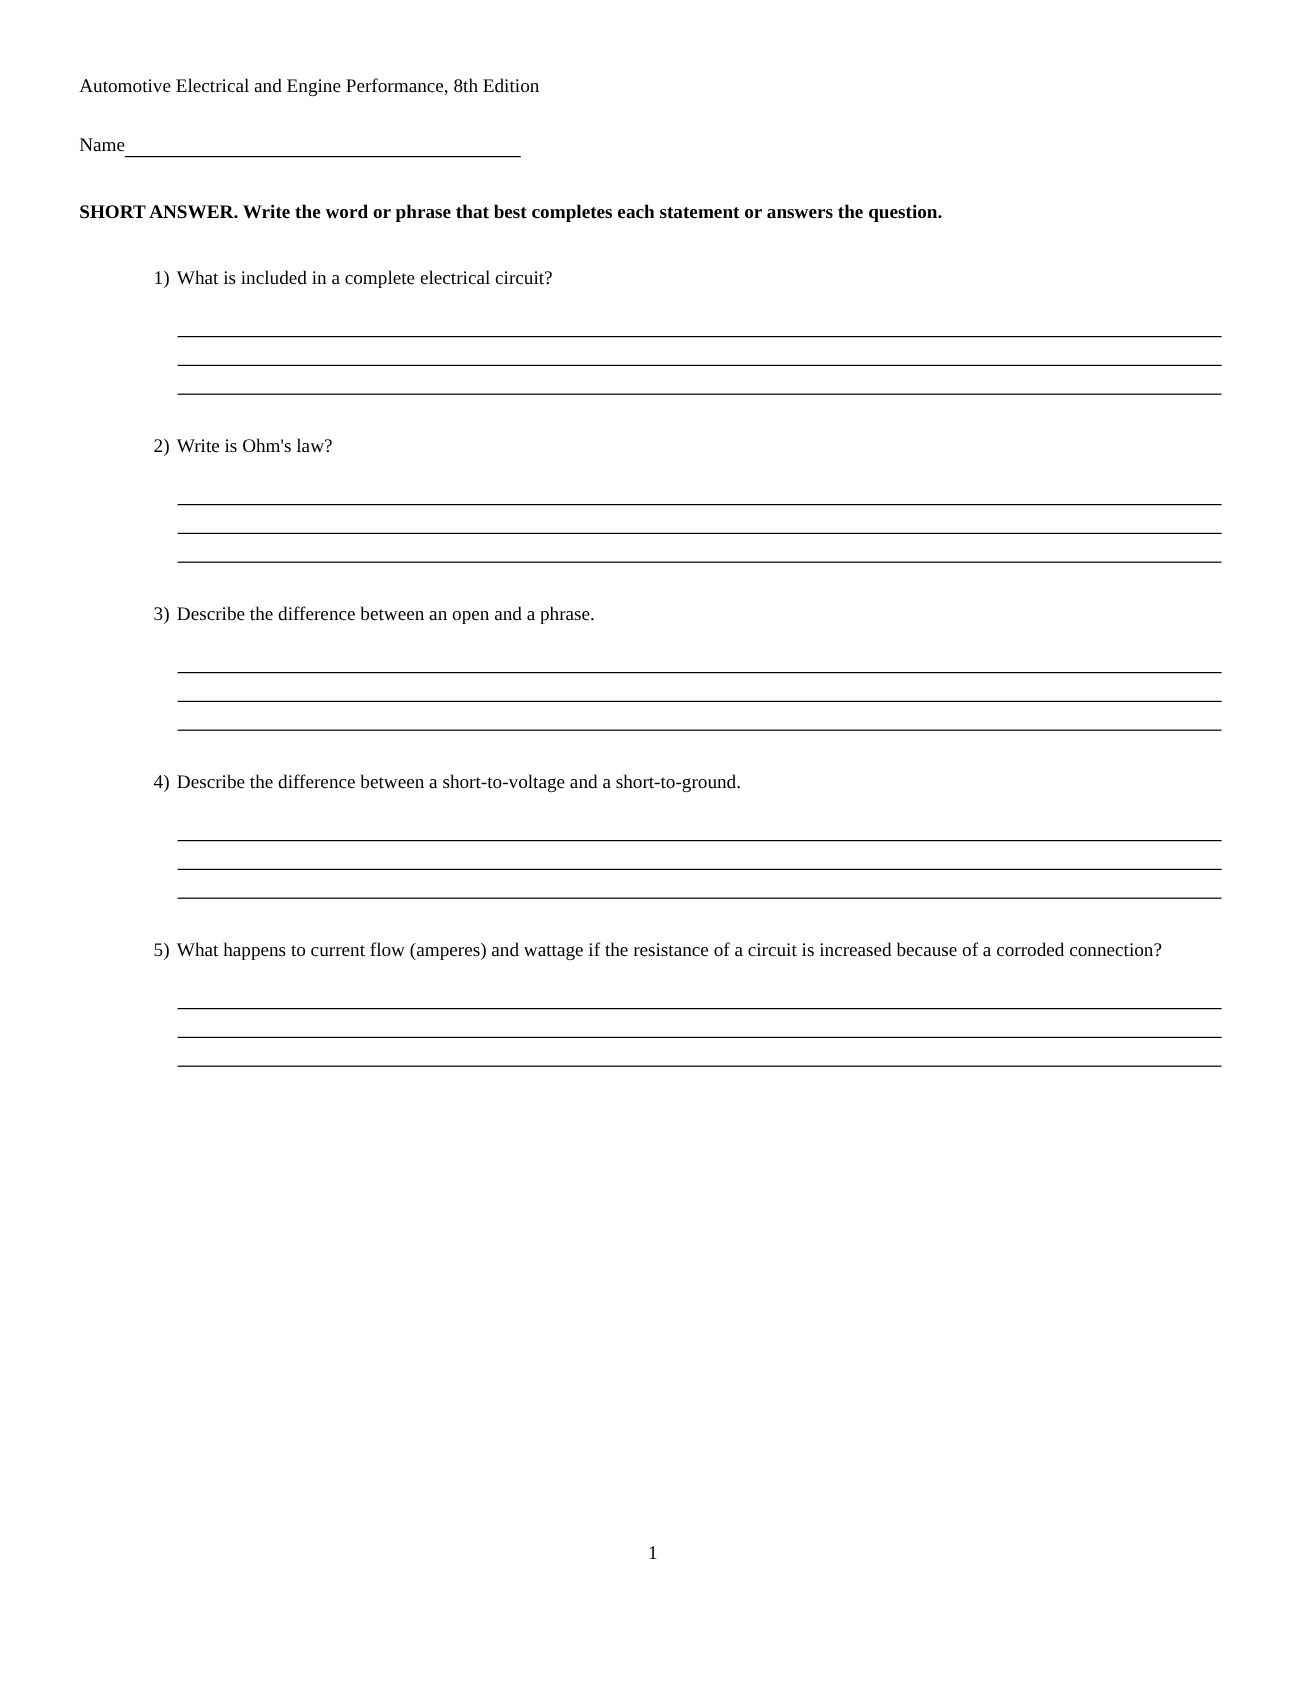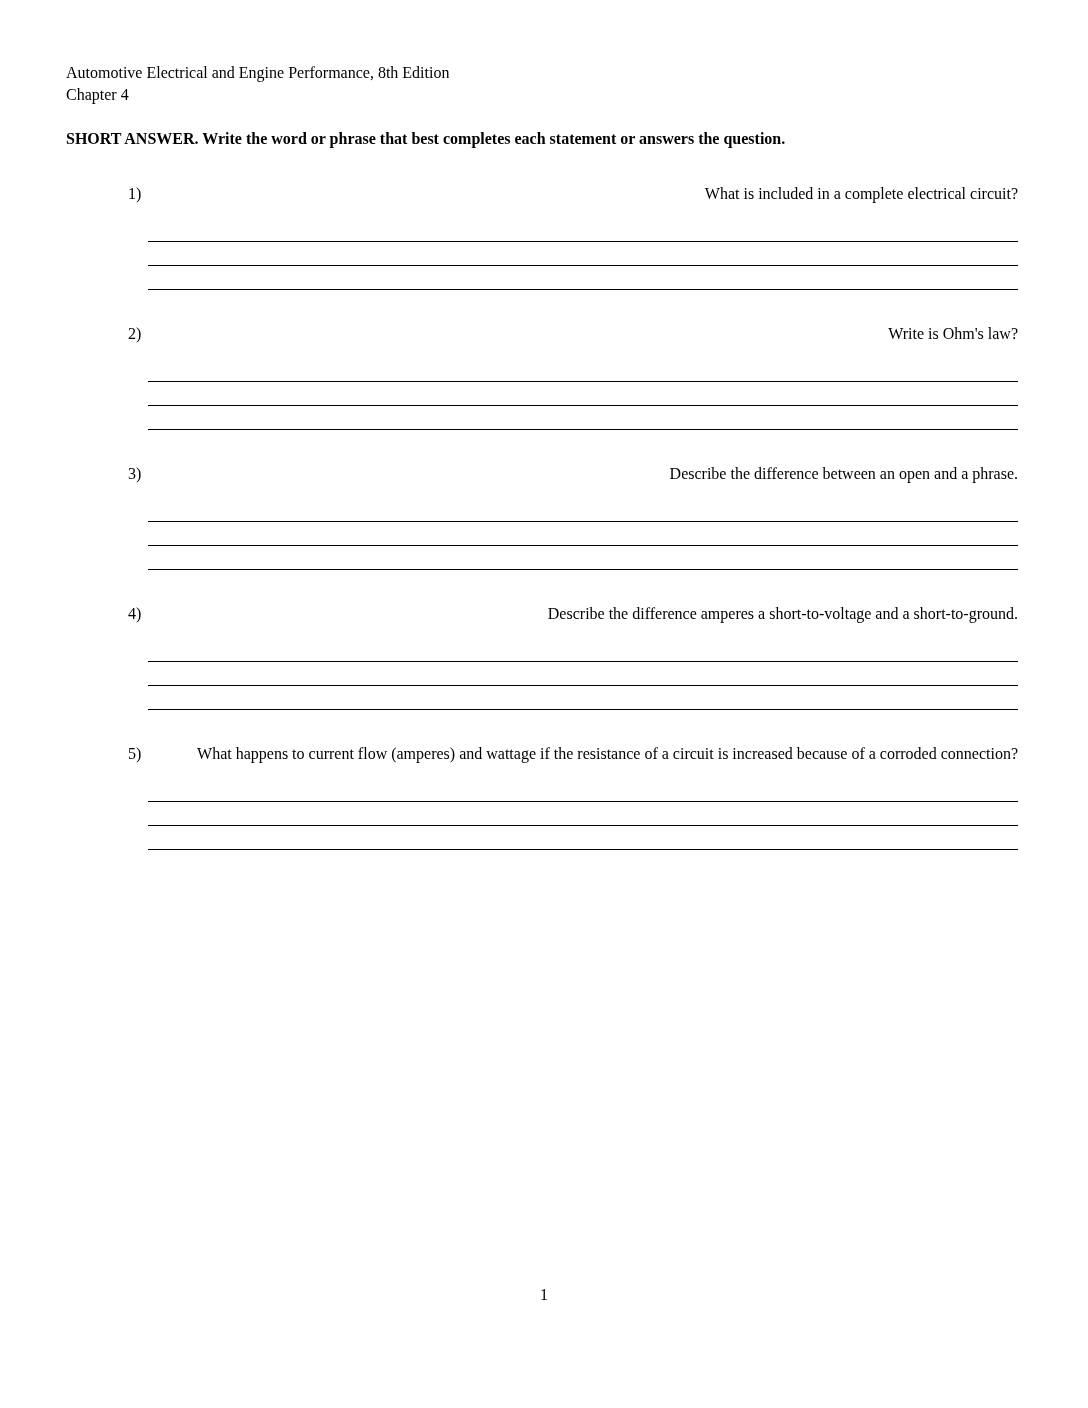--- a/index.html
+++ b/index.html
@@ -31,21 +31,21 @@
     display: flex;
     align-items: flex-end;
   }
   .name-line {
     display: inline-block;
     width: 330px;
     border-bottom: 1px solid #000;
     height: 18px;
   }
   .instruction {
-    margin-top: 22px;
+    margin-top: 36px;
     font-size: 16px;
     font-weight: bold;
     line-height: 21px;
   }
   .questions {
     margin-top: 34px;
   }
   .question {
     margin-left: 62px;
     margin-bottom: 33px;
@@ -54,21 +54,20 @@
     display: flex;
     font-size: 16px;
     line-height: 22px;
   }
   .q-num {
     flex: 0 0 auto;
     padding-right: 6px;
   }
   .q-body {
     flex: 1 1 auto;
-    text-align: right;
   }
   .answer-lines {
     margin-left: 20px;
     margin-top: 13px;
   }
   .answer-line {
     height: 23px;
     border-bottom: 1px solid #000;
   }
   .page-number {
@@ -80,23 +79,26 @@
     font-size: 16px;
   }
 </style>
 </head>
 <body>
 
 <div class="page">
 
   <div class="doc-header">
     <div>Automotive Electrical and Engine Performance, 8th Edition</div>
-    <div>Chapter 4</div>
   </div>
 
+  <div class="name-row">
+    <span>Name</span>
+    <span class="name-line"></span>
+  </div>
 
   <div class="instruction">SHORT ANSWER.  Write the word or phrase that best completes each statement or answers the question.</div>
 
   <div class="questions">
 
     <div class="question">
       <div class="q-text">
         <span class="q-num">1)</span>
         <span class="q-body">What is included in a complete electrical circuit?</span>
       </div>
@@ -127,21 +129,21 @@
       <div class="answer-lines">
         <div class="answer-line"></div>
         <div class="answer-line"></div>
         <div class="answer-line"></div>
       </div>
     </div>
 
     <div class="question">
       <div class="q-text">
         <span class="q-num">4)</span>
-        <span class="q-body">Describe the difference amperes a short-to-voltage and a short-to-ground.</span>
+        <span class="q-body">Describe the difference between a short-to-voltage and a short-to-ground.</span>
       </div>
       <div class="answer-lines">
         <div class="answer-line"></div>
         <div class="answer-line"></div>
         <div class="answer-line"></div>
       </div>
     </div>
 
     <div class="question">
       <div class="q-text">

